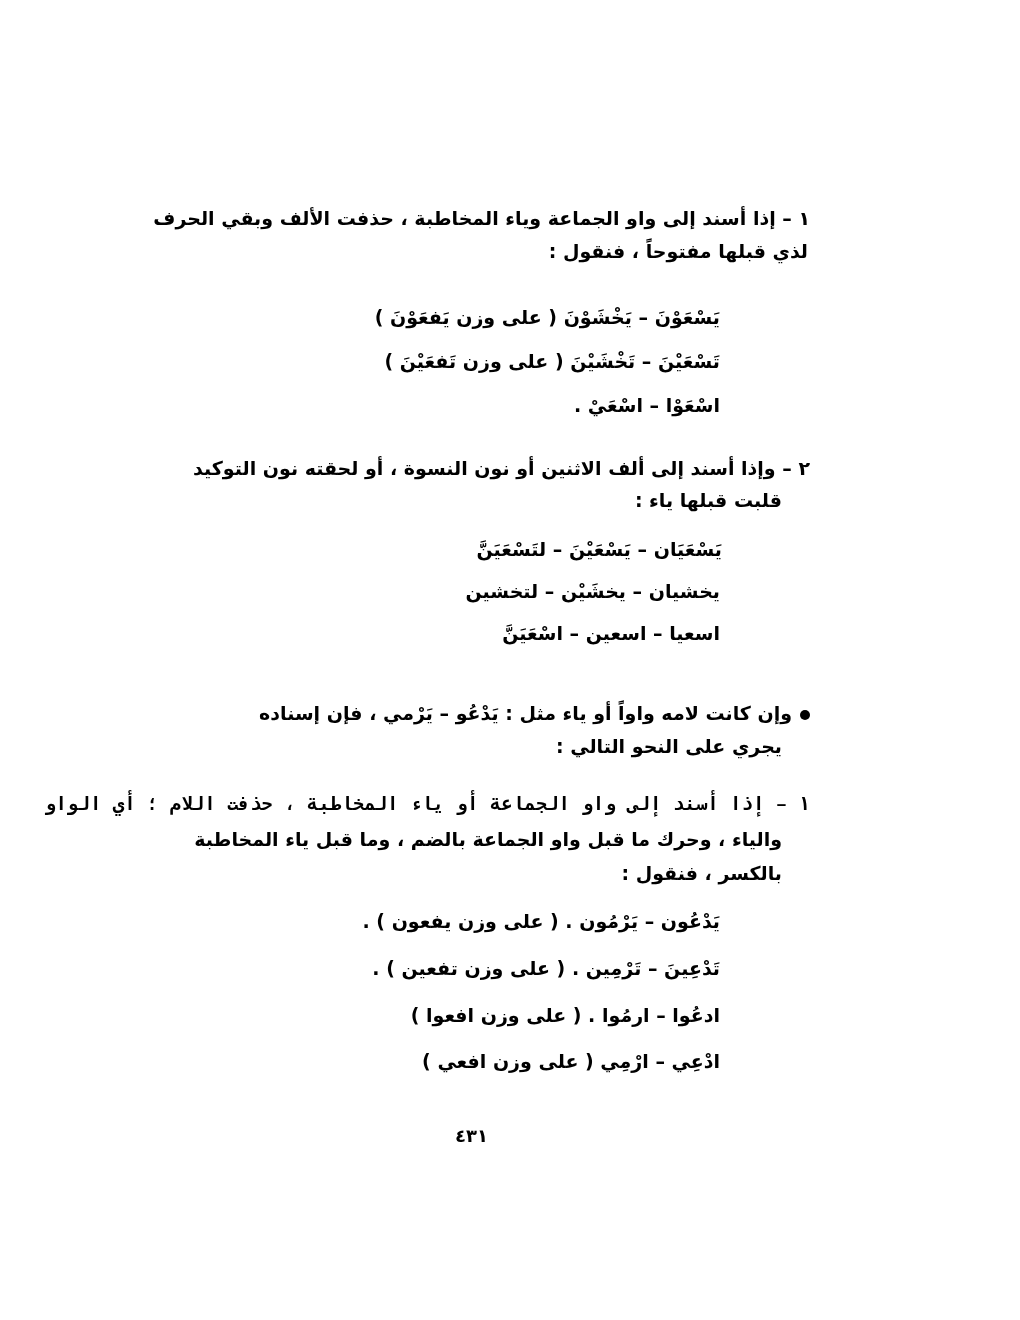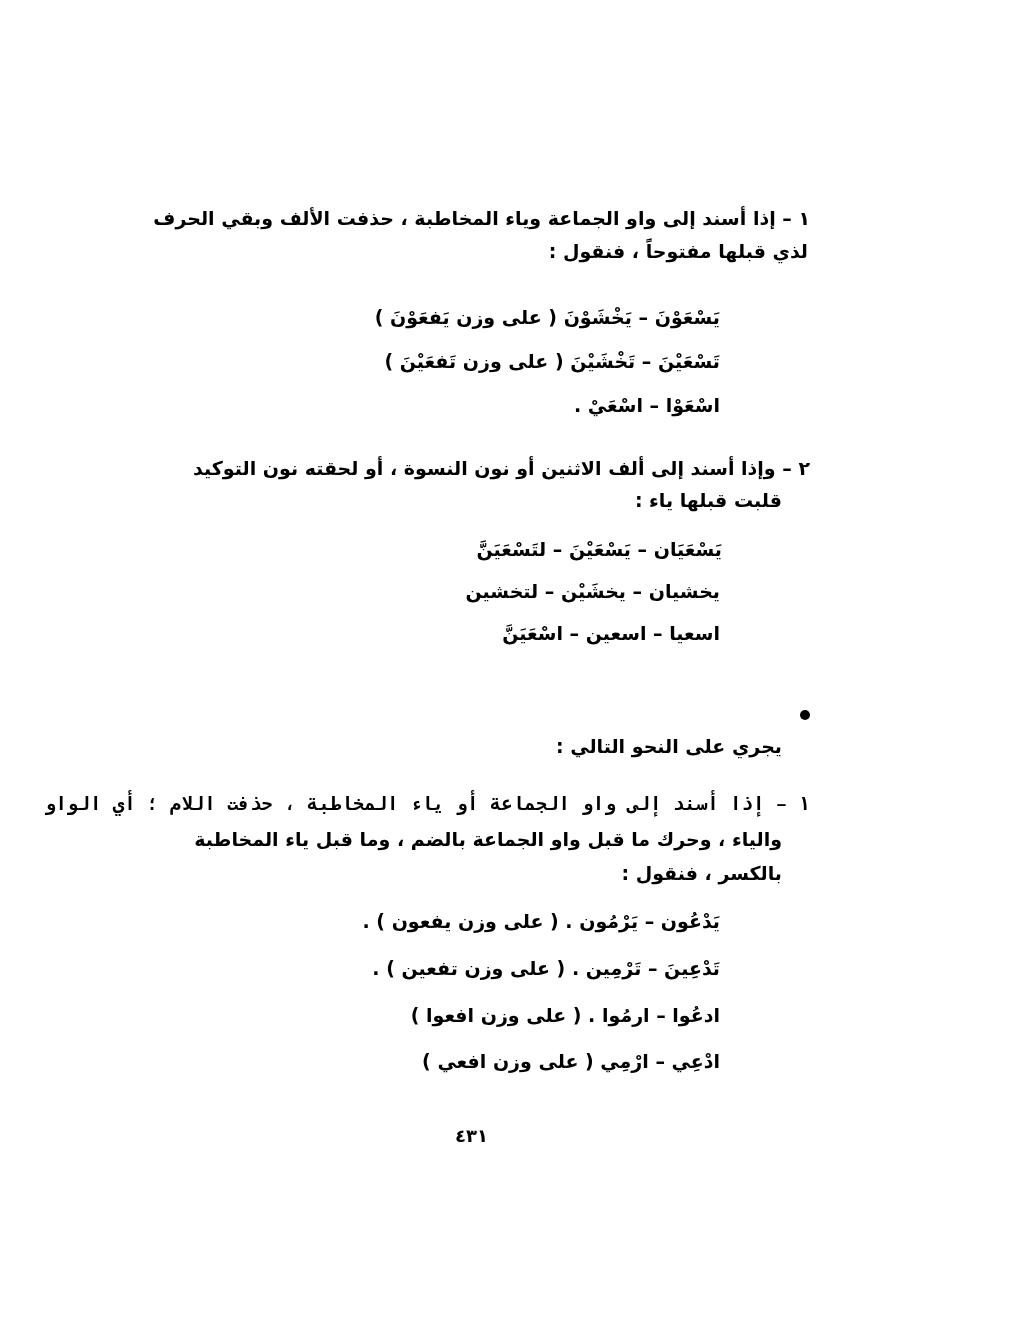--- a/index.html
+++ b/index.html
@@ -29,21 +29,21 @@
   <div class="line example" style="top:392px; right:300px;">اسْعَوْا   –   اسْعَيْ .</div>
 
   <div class="line para-first" style="top:455px;">٢ – وإذا أسند إلى ألف الاثنين أو نون النسوة ، أو لحقته نون التوكيد</div>
   <div class="line para-cont" style="top:487px; right:238px;">قلبت قبلها ياء :</div>
 
   <div class="line example" style="top:536px; right:298px;text-align:center;">يَسْعَيَان – يَسْعَيْنَ – لتَسْعَيَنَّ</div>
   <div class="line example" style="top:578px; right:300px;">يخشيان  –  يخشَيْن  – لتخشين</div>
   <div class="line example" style="top:620px; right:300px;">اسعيا   –   اسعين   –  اسْعَيَنَّ</div>
 
   <div class="line para-first" style="top:700px;">
-    <span class="bullet"></span>
+    <span class="bullet"></span><span>وإن كانت لامه واواً أو ياء مثل : يَدْعُو – يَرْمي ، فإن إسناده</span>
   </div>
   <div class="line para-cont" style="top:733px; right:238px;">يجري على النحو التالي :</div>
 
   <div class="line para-first" style="top:792px;font-family:Liberation Mono, monospace;">١ – إذا أسند إلى واو الجماعة أو ياء المخاطبة ، حذفت اللام ؛ أي الواو</div>
   <div class="line para-cont" style="top:826px; right:238px;">والياء ، وحرك ما قبل واو الجماعة بالضم ، وما قبل ياء المخاطبة</div>
   <div class="line para-cont" style="top:860px; right:238px;">بالكسر ، فنقول :</div>
 
   <div class="line example" style="top:908px; right:300px;">يَدْعُون  –  يَرْمُون . ( على وزن يفعون ) .</div>
   <div class="line example" style="top:955px; right:300px;">تَدْعِينَ  –  تَرْمِين . ( على وزن تفعين ) .</div>
   <div class="line example" style="top:1002px; right:300px;">ادعُوا  –  ارمُوا . ( على وزن افعوا )</div>

